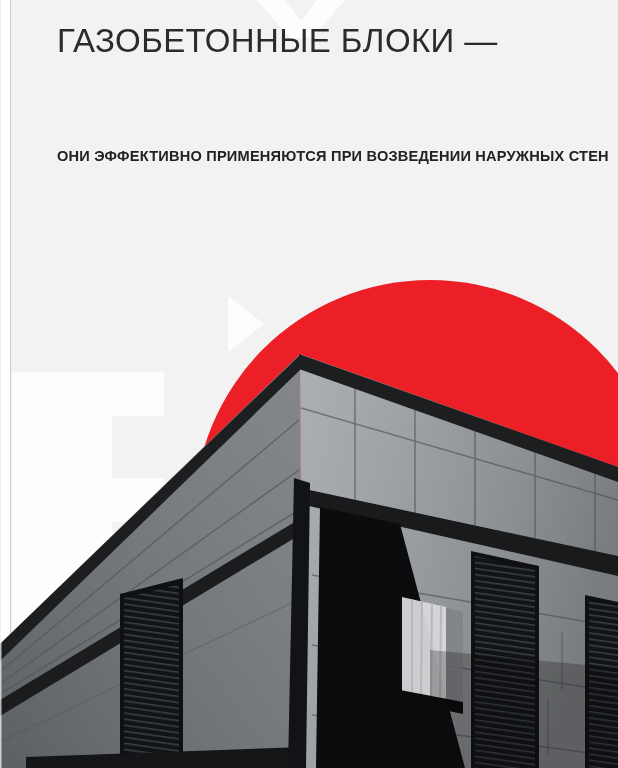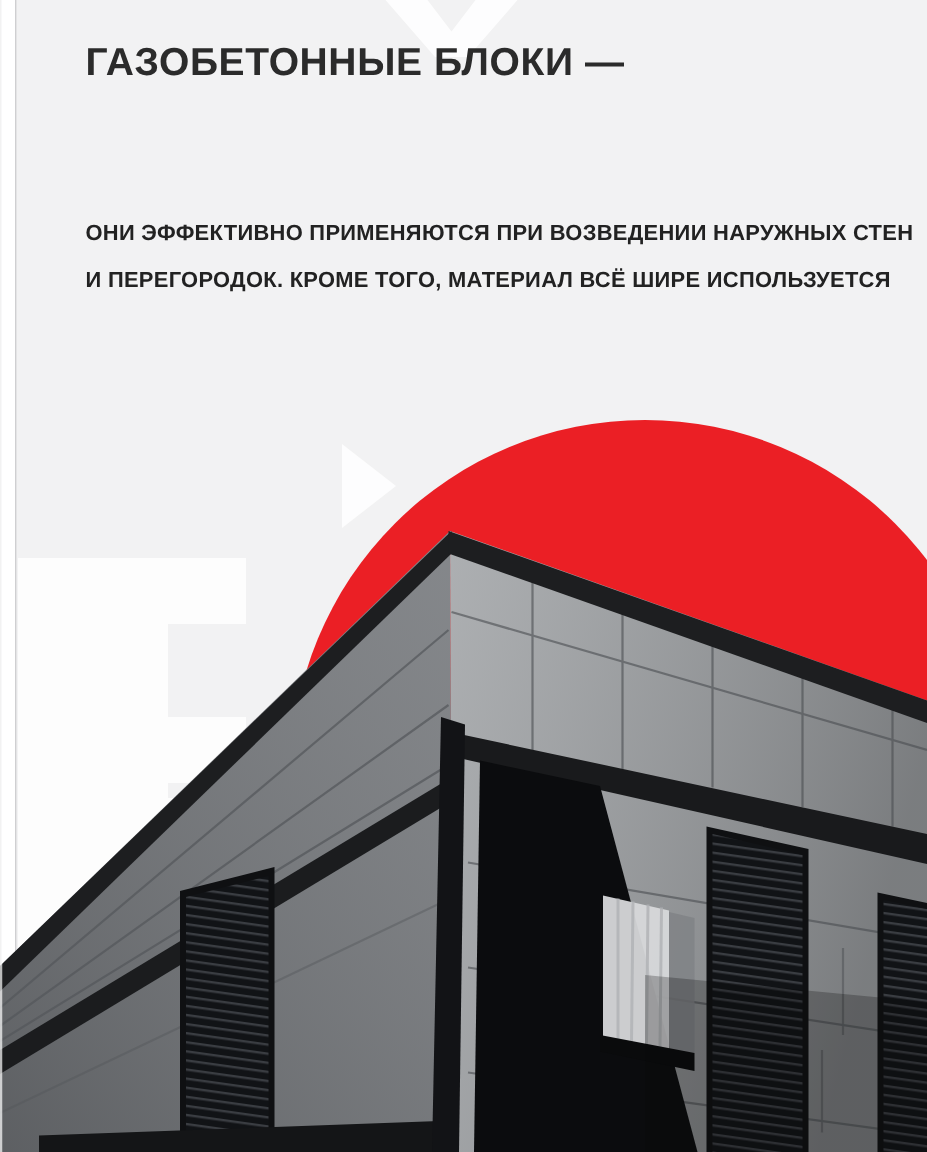--- a/index.html
+++ b/index.html
@@ -14,21 +14,21 @@
     background:var(--page-margin,#ffffff);
     border-left:1px solid #d2d2d4;
     border-right:1px solid #cfcfd1;
     box-sizing:border-box;
   }
   .hero-svg{position:absolute;left:0;top:0;z-index:2;display:block;}
   .text-block{position:absolute;z-index:3;left:57px;}
   .title-block{top:25px;}
   .title-line{
     white-space:nowrap;
-    font-size:26px;line-height:32px;font-weight:700;
+    font-size:33px;line-height:32px;font-weight:400;
     letter-spacing:0.4px;
     color:var(--heading-text,#2b2b2b);
   }
   .para-block{top:141px;}
   .para-line{
     white-space:nowrap;
     font-size:14.6px;line-height:31.4px;font-weight:700;
     letter-spacing:0.2px;
     color:var(--body-text,#222222);
   }
@@ -143,16 +143,15 @@
       <rect x="0" y="0" width="1.5" height="768" fill="#ffffff" opacity="0.7"></rect>
     </g>
   </svg>
 
   <div class="text-block title-block">
     <div class="title-line">ГАЗОБЕТОННЫЕ БЛОКИ —</div>
   </div>
 
   <div class="text-block para-block">
     <div class="para-line">ОНИ ЭФФЕКТИВНО ПРИМЕНЯЮТСЯ ПРИ ВОЗВЕДЕНИИ НАРУЖНЫХ СТЕН</div>
-    <div class="para-line">И ПЕРЕГОРОДОК. КРОМЕ ТОГО, МАТЕРИАЛ ВСЁ ШИРЕ ИСПОЛЬЗУЕТСЯ</div>
   </div>
 
 </div>
 
 </body></html>

